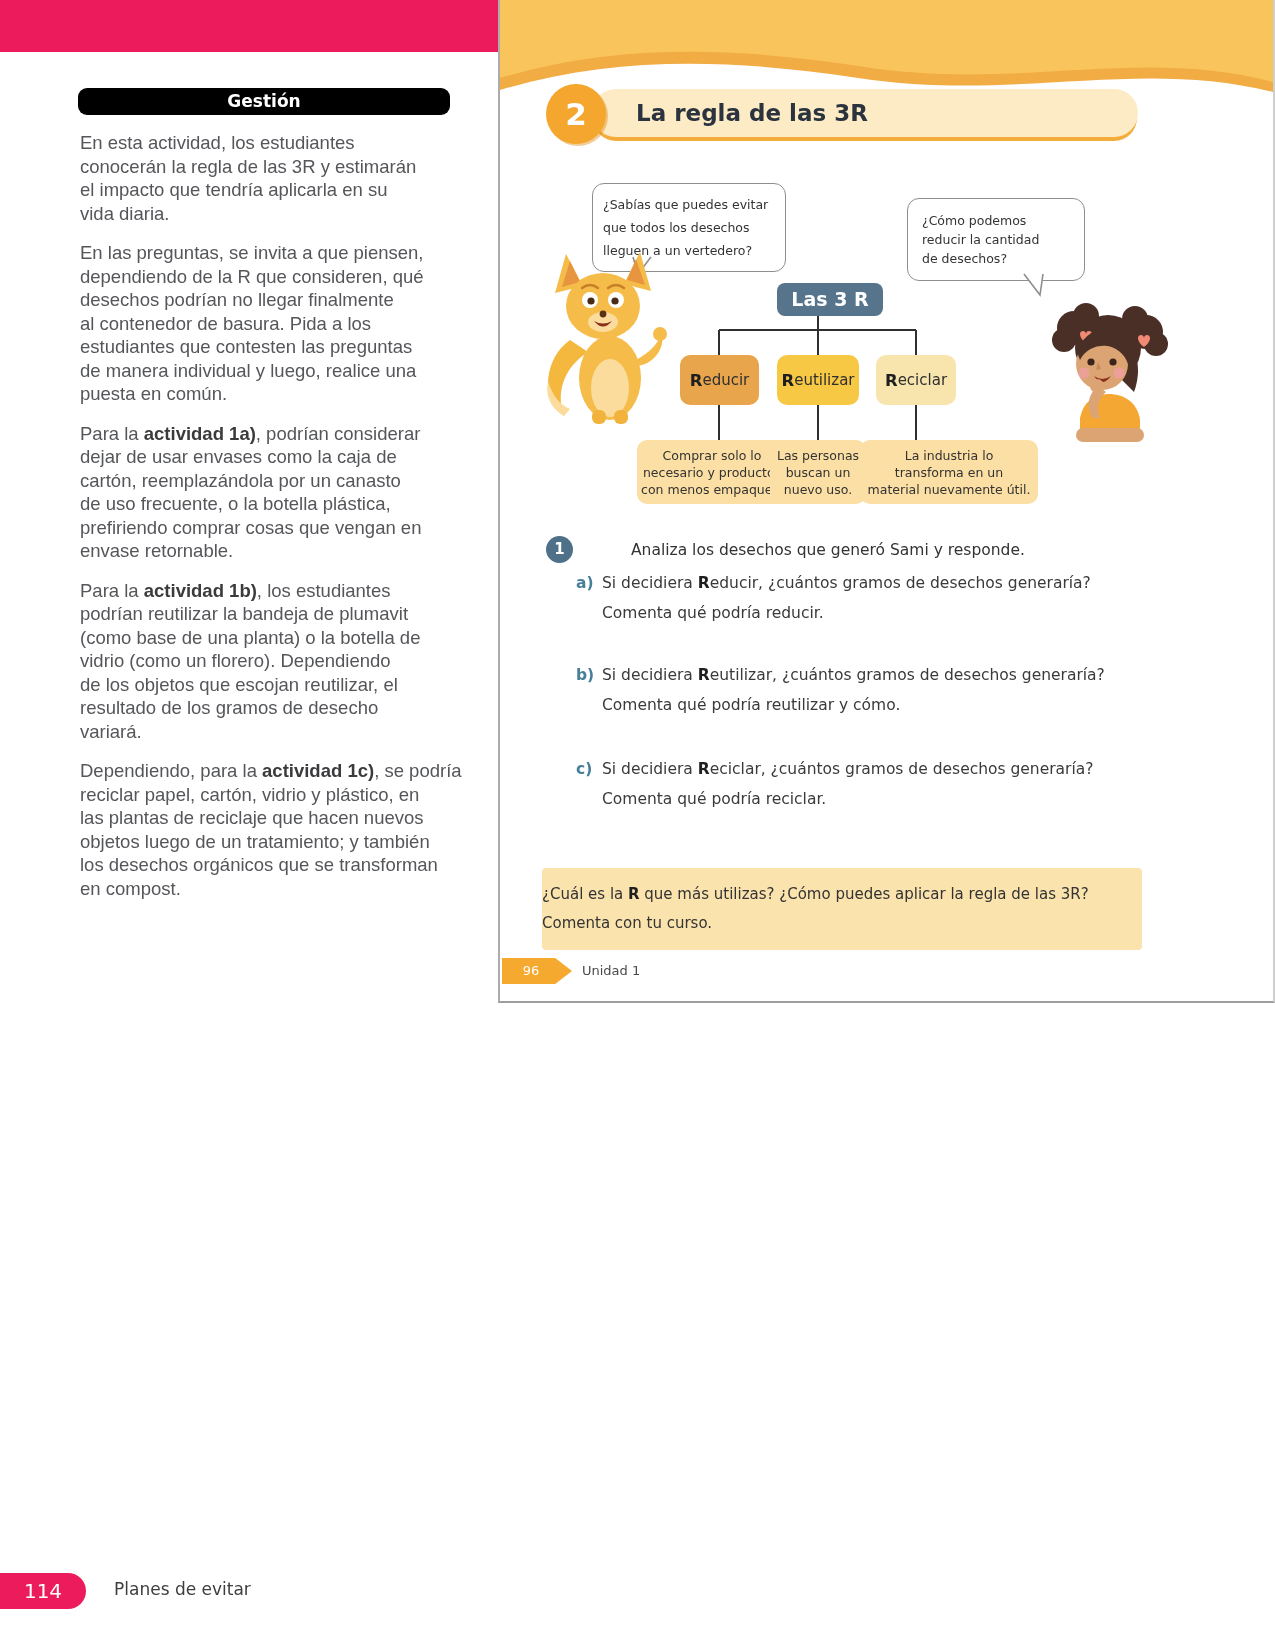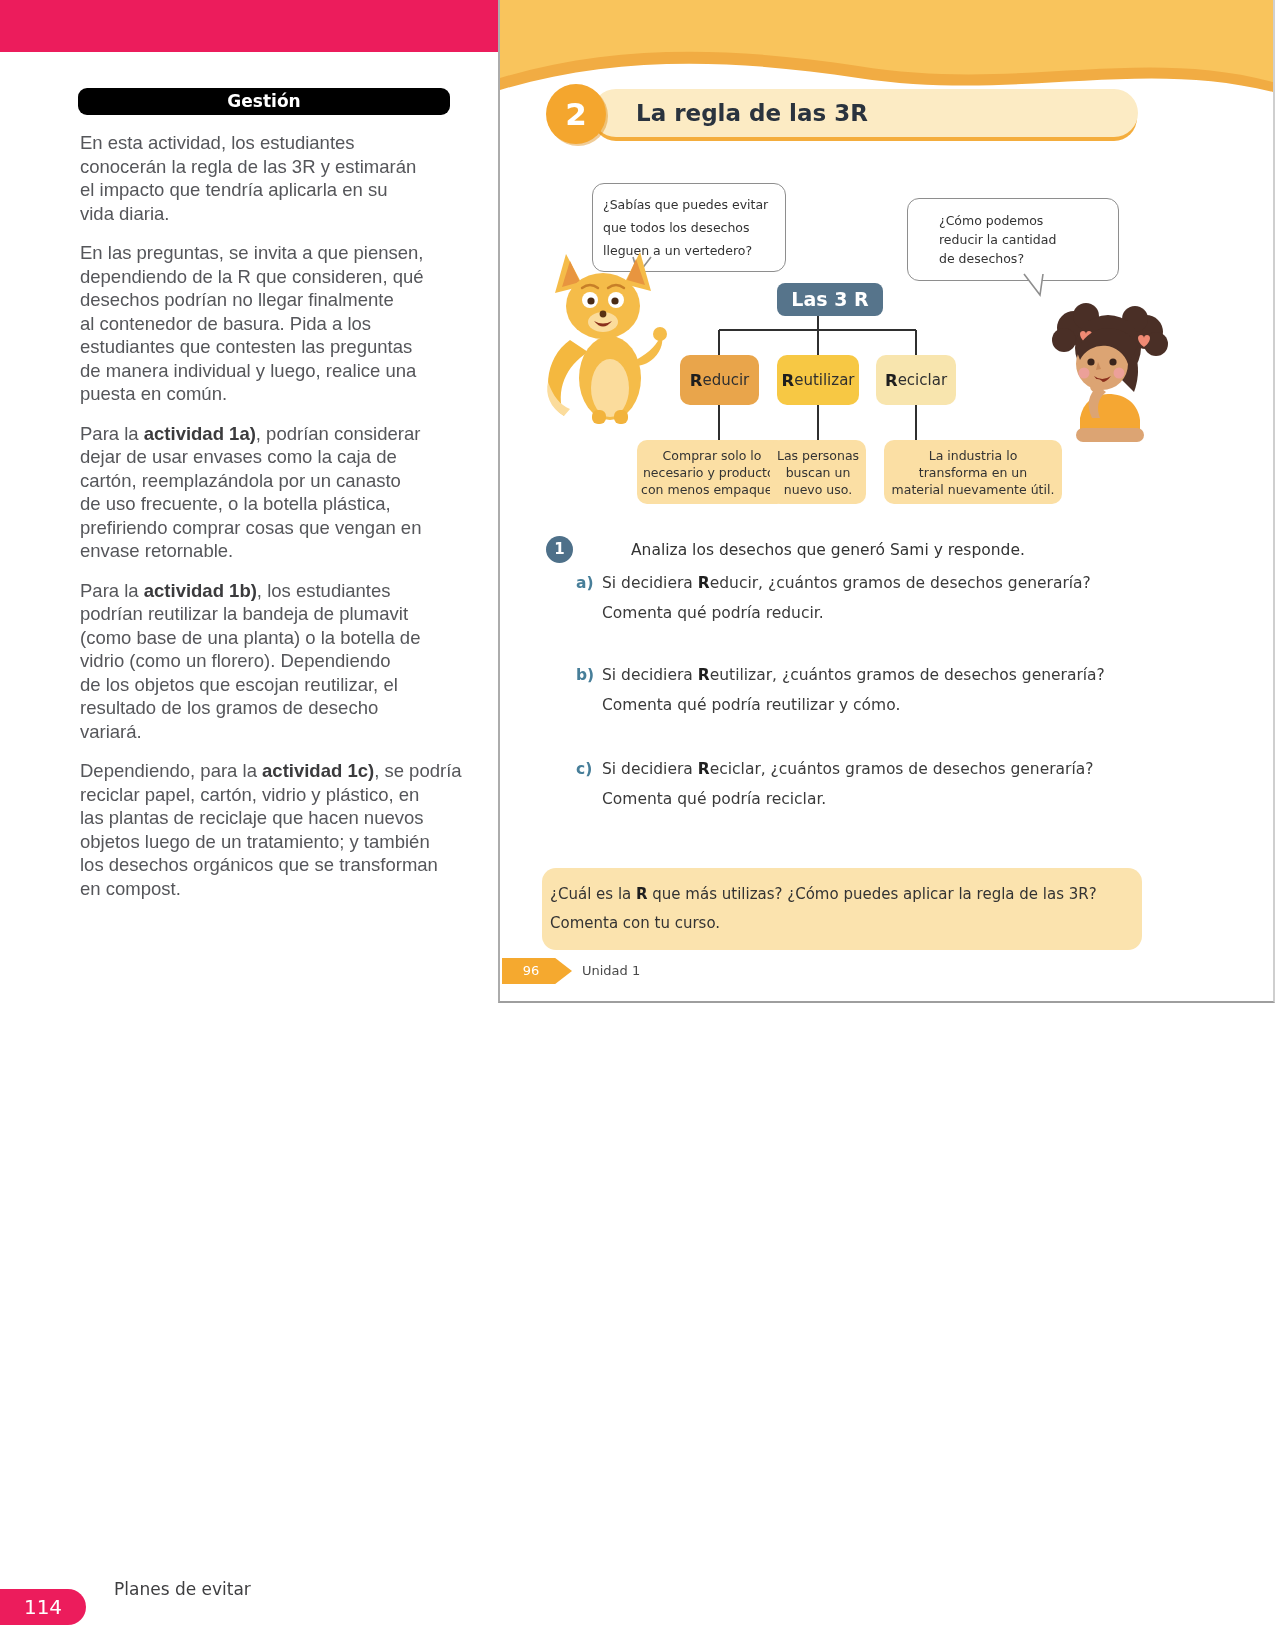--- a/index.html
+++ b/index.html
@@ -28,74 +28,74 @@
     z-index:3;box-shadow:2px 2px 0 rgba(222,141,24,.45);}
   .lesson-titlebar{position:absolute;left:92px;top:89px;width:546px;height:48px;background:#FCEBC4;
     border-radius:24px;box-shadow:0 5px 0 -1px #F4AD3D;z-index:2;}
   .lesson-titlebar span{position:absolute;left:44px;top:0;line-height:48px;font-size:23px;
     font-weight:700;color:#2A333E;}
 
   
   .bubble{position:absolute;background:#fff;border:1.6px solid #8E8E8E;border-radius:12px;
     padding:9px 10px;font-size:12.5px;line-height:23px;color:#333;white-space:pre;z-index:4;}
   .bubble-1{left:92px;top:183px;width:172px;}
-  .bubble-2{left:407px;top:198px;width:148px;padding:12px 31px;line-height:19px;}
+  .bubble-2{left:407px;top:198px;width:148px;padding:12px 14px;line-height:19px;}
   .tail{position:absolute;z-index:5;}
   .tail-1{left:130px;top:256px;}
   .tail-2{left:520px;top:273px;}
 
   
   .connectors{position:absolute;left:0;top:0;width:777px;height:1003px;pointer-events:none;z-index:1;}
   .las3r-box{position:absolute;left:277px;top:283px;width:106px;height:33px;background:#56748B;
     border-radius:8px;color:#fff;font-weight:700;font-size:19px;text-align:center;line-height:33px;z-index:2;}
   .rbox{position:absolute;top:355px;height:50px;border-radius:10px;display:flex;align-items:center;
     justify-content:center;font-size:15px;color:#2F2F2F;z-index:2;}
   .rbox b{font-size:16.5px;font-weight:700;color:#1E1E1E;}
   .rbox-1{left:180px;width:79px;background:#E9A54B;}
   .rbox-2{left:277px;width:82px;background:#F7C844;}
   .rbox-3{left:376px;width:80px;background:#F8E5AE;}
   .descbox{position:absolute;top:440px;background:#FBDFA4;border-radius:10px;padding:4px 4px;
     box-sizing:border-box;font-size:12.5px;line-height:17px;text-align:center;color:#333;
     white-space:pre;display:flex;align-items:center;justify-content:center;z-index:2;}
   .desc-1{left:137px;width:150px;min-height:64px;}
   .desc-2{left:270px;width:96px;min-height:64px;}
-  .desc-3{left:384px;width:178px;min-height:64px;}
+  .desc-3{left:360px;width:178px;min-height:64px;}
 
   
   .fox{position:absolute;left:40px;top:248px;z-index:6;}
   .girl{position:absolute;left:550px;top:296px;z-index:6;}
 
   
   .act-row{position:absolute;left:46px;top:536px;display:flex;align-items:center;z-index:2;}
   .numcircle{width:27px;height:27px;border-radius:50%;background:#4E7089;color:#fff;font-weight:700;
     font-size:15px;text-align:center;line-height:27px;margin-right:10px;flex:0 0 auto;}
   .act-title{font-size:15.5px;color:#333;margin-left:48px;}
   .q{position:absolute;left:76px;display:flex;z-index:2;font-size:15.5px;line-height:30px;}
   .q .qletter{width:26px;flex:0 0 auto;font-weight:700;color:#477E99;}
   .q .qtext{white-space:pre-line;color:#3A3A3A;}
   .q .qtext b{color:#1F1F1F;}
   .q-a{top:568px;} .q-b{top:660px;} .q-c{top:754px;}
 
   
-  .note-box{position:absolute;left:42px;top:868px;width:600px;background:#FBE3AE;border-radius:14px;
-    padding:12px 8px;box-sizing:border-box;font-size:15px;line-height:29px;color:#333;
+  .note-box{position:absolute;left:42px;top:868px;width:600px;background:#FBE3AE;border-radius:4px;
+    padding:12px 0;box-sizing:border-box;font-size:15px;line-height:29px;color:#333;
     white-space:pre-line;z-index:2;}
   .note-box b{color:#1F1F1F;}
 
   
   .page96-tag{position:absolute;left:2px;top:958px;width:70px;height:26px;background:#F5A92F;
     color:#fff;font-size:13px;line-height:26px;text-align:center;z-index:2;
     clip-path:polygon(0 0,76% 0,100% 50%,76% 100%,0 100%);padding-right:12px;box-sizing:border-box;}
   .unidad-label{position:absolute;left:82px;top:958px;height:26px;line-height:26px;font-size:13px;
     color:#4A4A4A;z-index:2;}
 
   
   .page114-tag{position:absolute;left:0;top:1573px;width:86px;height:36px;background:#EC1C5C;
     border-radius:0 18px 18px 0;color:#fff;font-size:20px;line-height:36px;text-align:center;
-    font-family:"DejaVu Sans",sans-serif;margin-top:16px;}
+    font-family:"DejaVu Sans",sans-serif;}
   .footer-label{position:absolute;left:114px;top:1579px;font-size:17px;color:#3E3E40;
     font-family:"DejaVu Sans",sans-serif;}
 </style>
 </head>
 <body>
 
 <div class="canvas">
 
   <div class="pink-topbar"></div>
 

